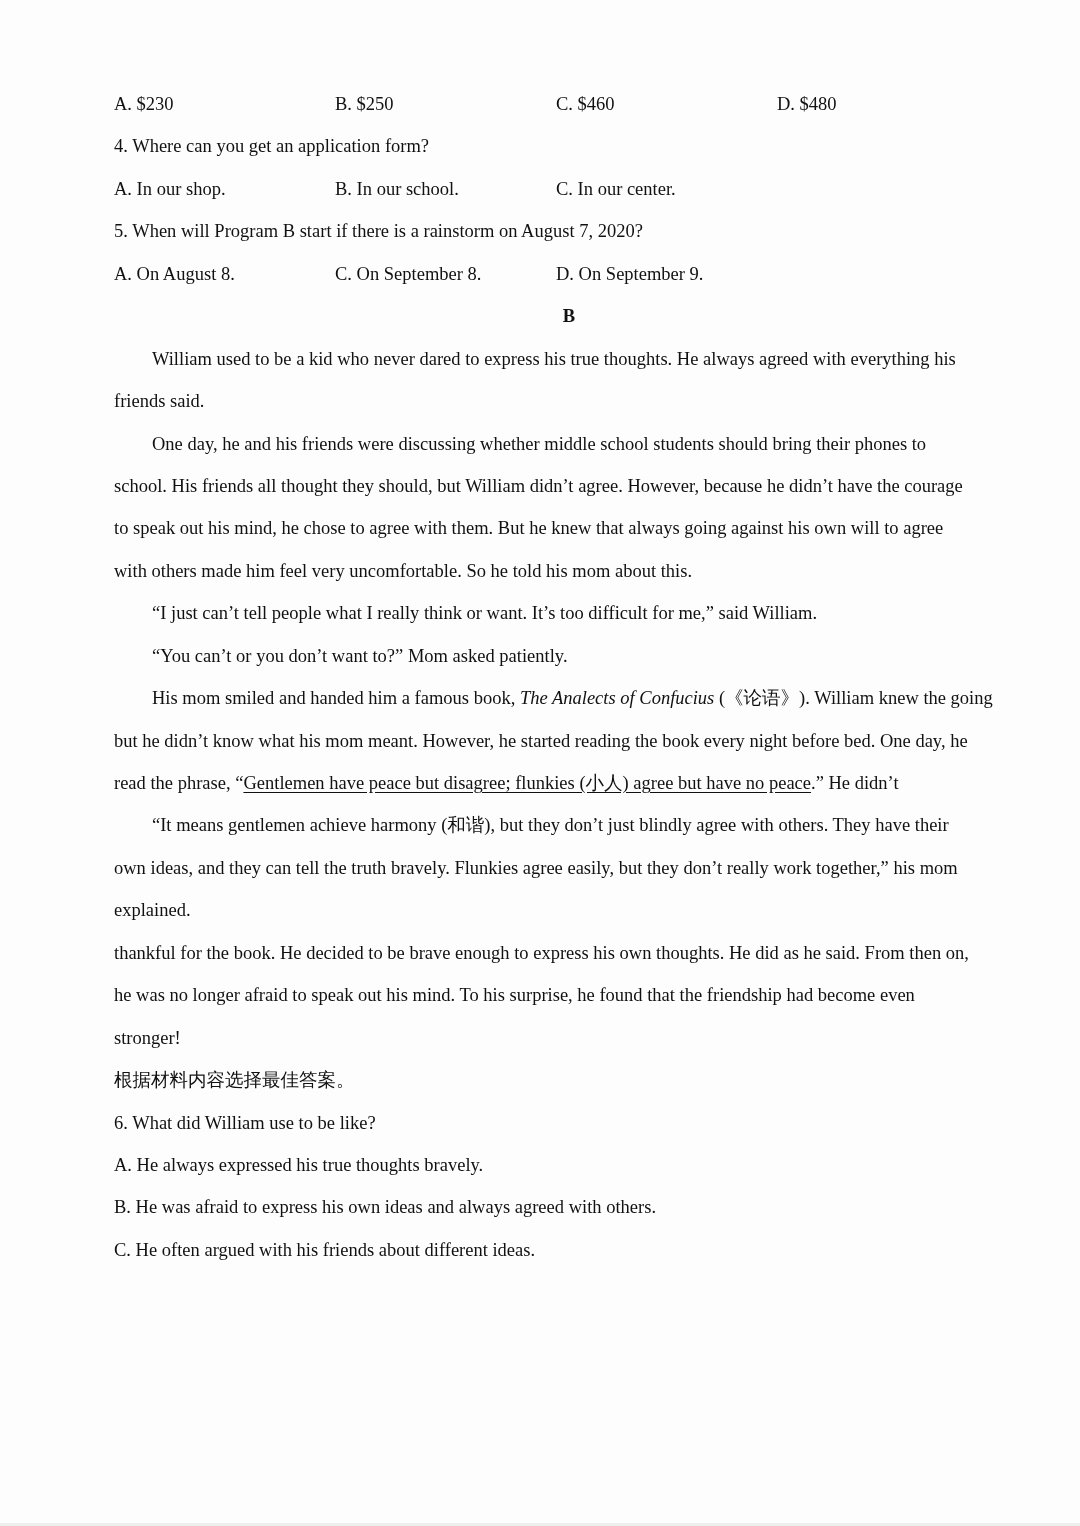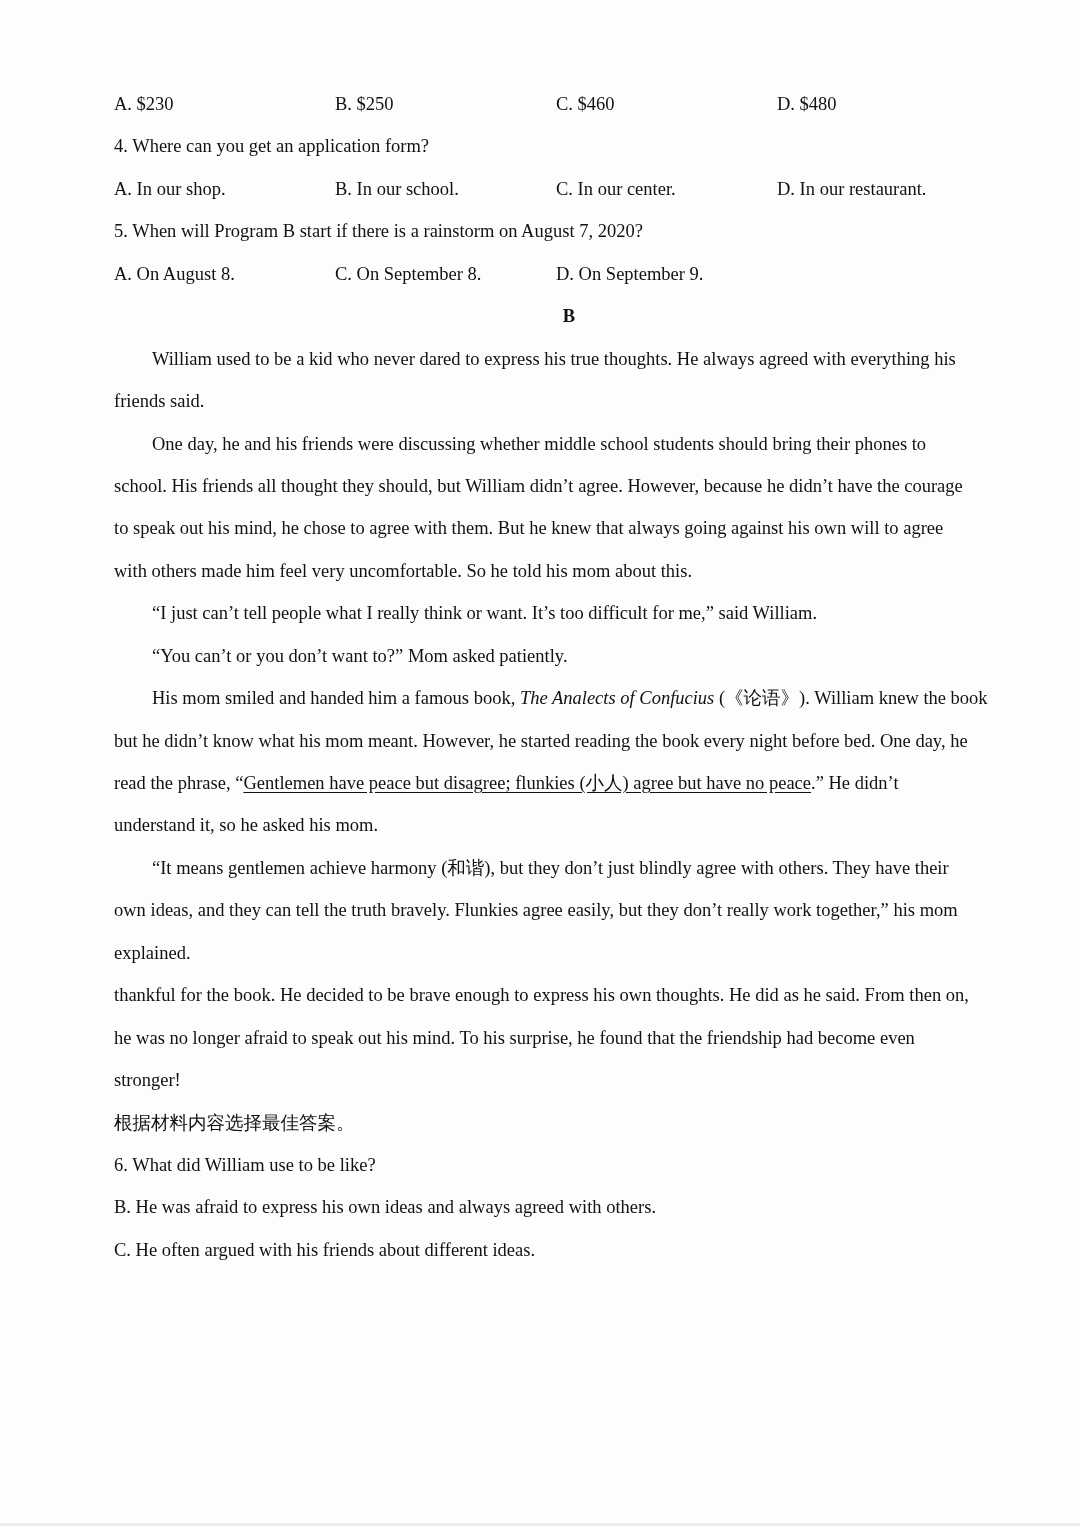--- a/index.html
+++ b/index.html
@@ -73,56 +73,55 @@
       <span class="opt">B. $250</span>
       <span class="opt">C. $460</span>
       <span class="opt">D. $480</span>
     </div>
 
     <div class="line">4. Where can you get an application form?</div>
     <div class="line options-row">
       <span class="opt">A. In our shop.</span>
       <span class="opt">B. In our school.</span>
       <span class="opt">C. In our center.</span>
-      <span class="opt">D. In our restaurant.</span>
     </div>
 
     <div class="line">5. When will Program B start if there is a rainstorm on August 7, 2020?</div>
     <div class="line options-row">
       <span class="opt">A. On August 8.</span>
       <span class="opt">C. On September 8.</span>
       <span class="opt">D. On September 9.</span>
     </div>
 
     <div class="line section-title">B</div>
 
     <div class="line indent">William used to be a kid who never dared to express his true thoughts. He always agreed with everything his</div>
     <div class="line">friends said.</div>
     <div class="line indent">One day, he and his friends were discussing whether middle school students should bring their phones to</div>
     <div class="line">school. His friends all thought they should, but William didn’t agree. However, because he didn’t have the courage</div>
     <div class="line">to speak out his mind, he chose to agree with them. But he knew that always going against his own will to agree</div>
     <div class="line">with others made him feel very uncomfortable. So he told his mom about this.</div>
     <div class="line indent">“I just can’t tell people what I really think or want. It’s too difficult for me,” said William.</div>
     <div class="line indent">“You can’t or you don’t want to?” Mom asked patiently.</div>
 
-    <div class="line indent"><span>His mom smiled and handed him a famous book, </span><em>The Analects of Confucius</em><span> (《论语》). William knew the book</span></div>
+    <div class="line indent"><span>His mom smiled and handed him a famous book, </span><em>The Analects of Confucius</em><span> (《论语》). William knew the going</span></div>
 
     <div class="line">but he didn’t know what his mom meant. However, he started reading the book every night before bed. One day, he</div>
 
     <div class="line"><span>read the phrase, “</span><span class="underline">Gentlemen have peace but disagree; flunkies (小人) agree but have no peace</span><span>.” He didn’t</span></div>
 
-    <div class="line">understand it, so he asked his mom.</div>
     <div class="line indent">“It means gentlemen achieve harmony (和谐), but they don’t just blindly agree with others. They have their</div>
     <div class="line">own ideas, and they can tell the truth bravely. Flunkies agree easily, but they don’t really work together,” his mom</div>
     <div class="line">explained.</div>
     <div class="line">thankful for the book. He decided to be brave enough to express his own thoughts. He did as he said. From then on,</div>
     <div class="line">he was no longer afraid to speak out his mind. To his surprise, he found that the friendship had become even</div>
     <div class="line">stronger!</div>
 
     <div class="line">根据材料内容选择最佳答案。</div>
 
     <div class="line">6. What did William use to be like?</div>
+    <div class="line">A. He always expressed his true thoughts bravely.</div>
     <div class="line">B. He was afraid to express his own ideas and always agreed with others.</div>
     <div class="line">C. He often argued with his friends about different ideas.</div>
 
   </div>
 </div>
 <div class="bottom-strip"></div>
 
 </body></html>

